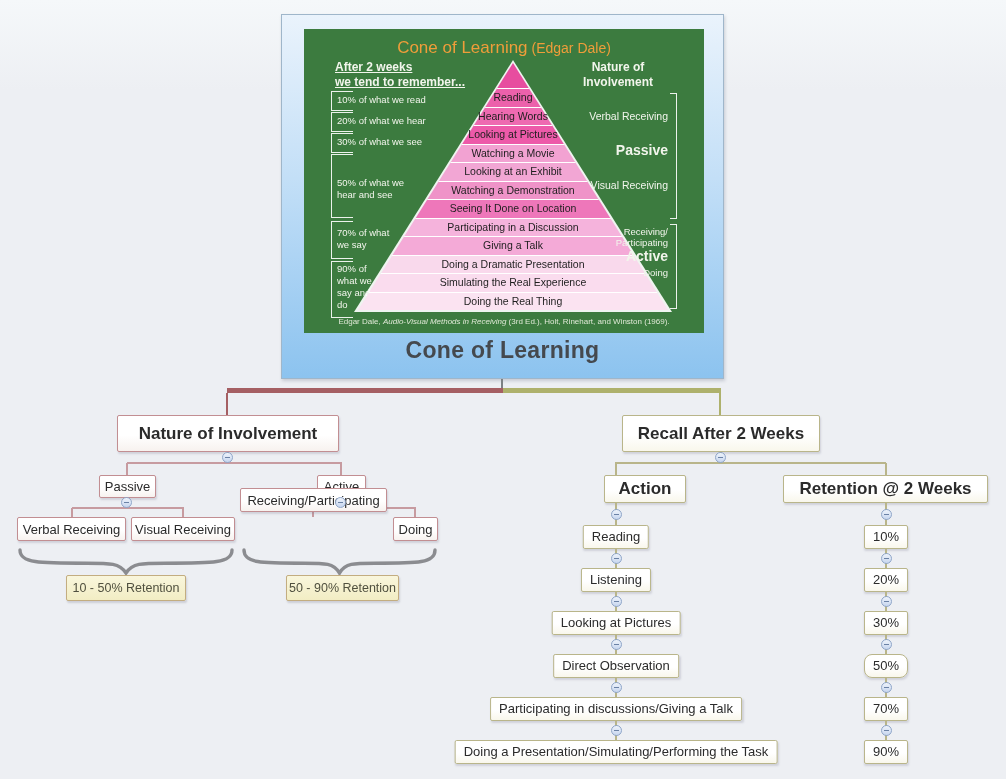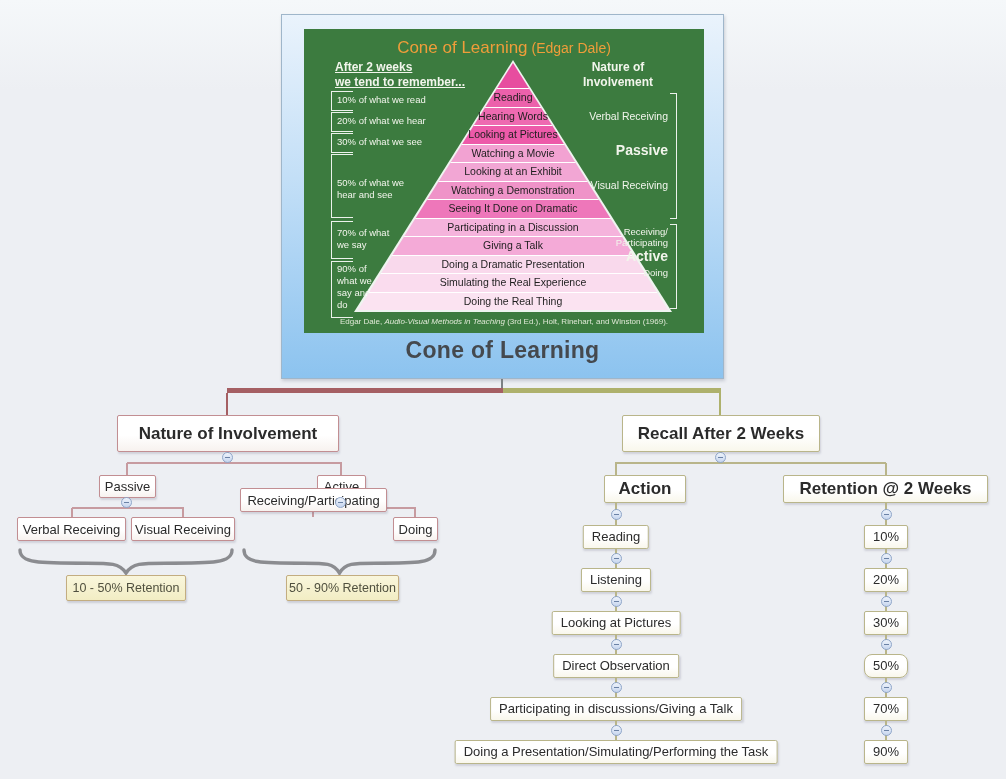--- a/index.html
+++ b/index.html
@@ -127,41 +127,41 @@
             <div class="band" style="height: 18.5px; background: rgb(250, 220, 238);"></div>
             <div class="band" style="height: 18.5px; background: rgb(251, 227, 241);"></div>
           </div>
         <div class="pyr-labels" id="pyr-labels">
             <div class="band-label" style="top: 28.25px;">Reading</div>
             <div class="band-label" style="top: 46.75px;">Hearing Words</div>
             <div class="band-label" style="top: 65.25px;">Looking at Pictures</div>
             <div class="band-label" style="top: 83.75px;">Watching a Movie</div>
             <div class="band-label" style="top: 102.25px;">Looking at an Exhibit</div>
             <div class="band-label" style="top: 120.75px;">Watching a Demonstration</div>
-            <div class="band-label" style="top: 139.25px;">Seeing It Done on Dramatic</div>
+            <div class="band-label" style="top: 139.25px;">Seeing It Done on Location</div>
             <div class="band-label" style="top: 157.75px;">Participating in a Discussion</div>
             <div class="band-label" style="top: 176.25px;">Giving a Talk</div>
             <div class="band-label" style="top: 194.75px;">Doing a Dramatic Presentation</div>
             <div class="band-label" style="top: 213.25px;">Simulating the Real Experience</div>
             <div class="band-label" style="top: 231.75px;">Doing the Real Thing</div>
           </div>
       </div>
 
       <div class="vline" style="left:366px;top:64px;height:126px"></div>
       <div class="rl" style="top:81px">Verbal Receiving</div>
       <div class="rl big" style="top:113px">Passive</div>
       <div class="rl" style="top:150px">Visual Receiving</div>
       <div class="vline" style="left:366px;top:195px;height:85px"></div>
       <div class="rl small" style="top:197px">Receiving/
 Participating</div>
       <div class="rl big" style="top:219px">Active</div>
       <div class="rl small" style="top:238px">Doing</div>
 
       <div class="citation">
-        <span>Edgar Dale, </span><i>Audio-Visual Methods in Teaching</i><span> (3rd Ed.), Holt, Rinehart, and Winston (1969).</span>
+        <span>Edgar Dale, </span><i>Audio-Visual Methods in Receiving</i><span> (3rd Ed.), Holt, Rinehart, and Winston (1969).</span>
       </div>
     </div>
     <div class="panel-title">Cone of Learning</div>
   </div>
 
   <div class="conn" style="left:501px;top:379px;width:2px;height:9px;background:#7c8184"></div>
   <div class="bar" id="bar-left" style="left: 227px; top: 388px; width: 276px; background: rgb(165, 95, 99);"></div>
   <div class="bar" id="bar-right" style="left: 503px; top: 388px; width: 218px; background: rgb(174, 177, 108);"></div>
   <div class="conn" id="drop-left" style="left: 226px; top: 393px; width: 2px; height: 22px; background: rgb(165, 95, 99);"></div>
   <div class="conn olive" id="drop-right" style="left: 719px; top: 393px; width: 2px; height: 22px; background: rgb(174, 177, 108);"></div>

